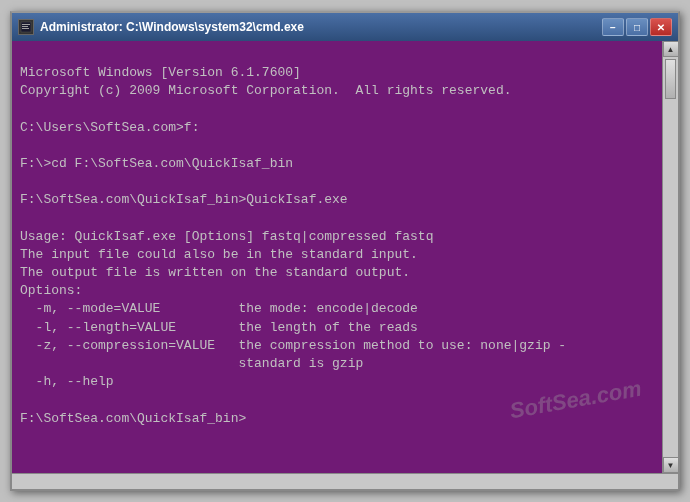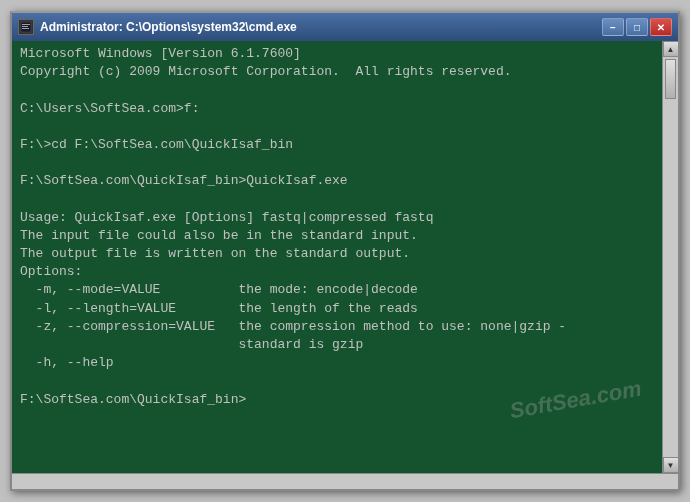--- a/index.html
+++ b/index.html
@@ -83,22 +83,22 @@
 
     .console-wrapper {
       display: flex;
       flex: 1;
       background: #000;
       overflow: hidden;
     }
 
     .console-area {
       flex: 1;
-      background: #14532d;
-      padding: 4px 8px;
+      background: #701a75;
+      padding: 23px 8px;
       overflow: hidden;
       position: relative;
     }
 
     .console-text {
       font-family: 'Courier New', Courier, monospace;
       font-size: 13px;
       color: #c0c0c0;
       white-space: pre;
       line-height: 1.4;
@@ -171,21 +171,21 @@
 <div class="window">
   <div class="title-bar">
     <div class="title-bar-icon">
       <svg viewBox="0 0 12 12" fill="none">
         <rect x="1" y="1" width="10" height="10" fill="#1a1a2e" stroke="#555" stroke-width="0.5"></rect>
         <rect x="2" y="3" width="8" height="1" fill="#a0a0a0"></rect>
         <rect x="2" y="5" width="6" height="1" fill="#a0a0a0"></rect>
         <rect x="2" y="7" width="7" height="1" fill="#a0a0a0"></rect>
       </svg>
     </div>
-    <span class="title-bar-text">Administrator: C:\Options\system32\cmd.exe</span>
+    <span class="title-bar-text">Administrator: C:\Windows\system32\cmd.exe</span>
     <div class="title-bar-buttons">
       <div class="tb-btn tb-btn-min">−</div>
       <div class="tb-btn tb-btn-max">□</div>
       <div class="tb-btn tb-btn-close">✕</div>
     </div>
   </div>
 
   <div class="console-wrapper">
     <div class="console-area">
       <div class="console-text">Microsoft Windows [Version 6.1.7600]

